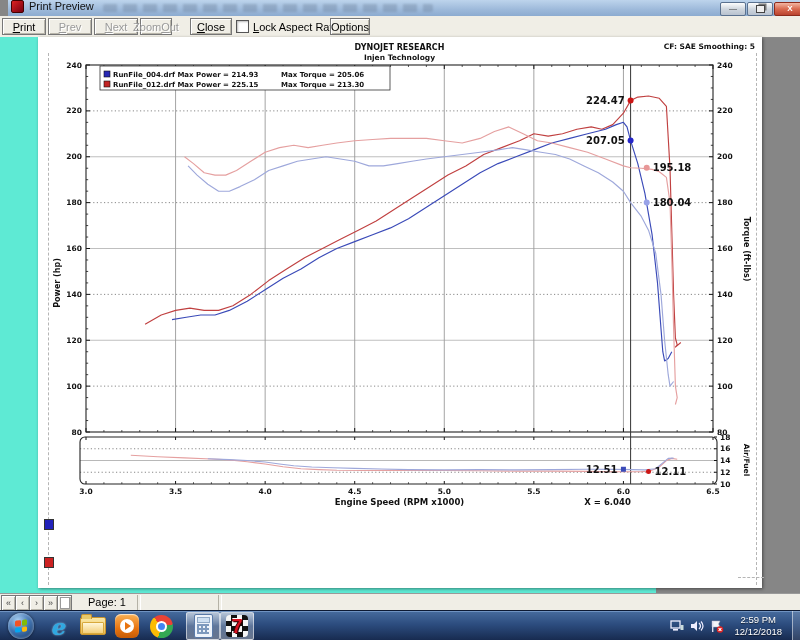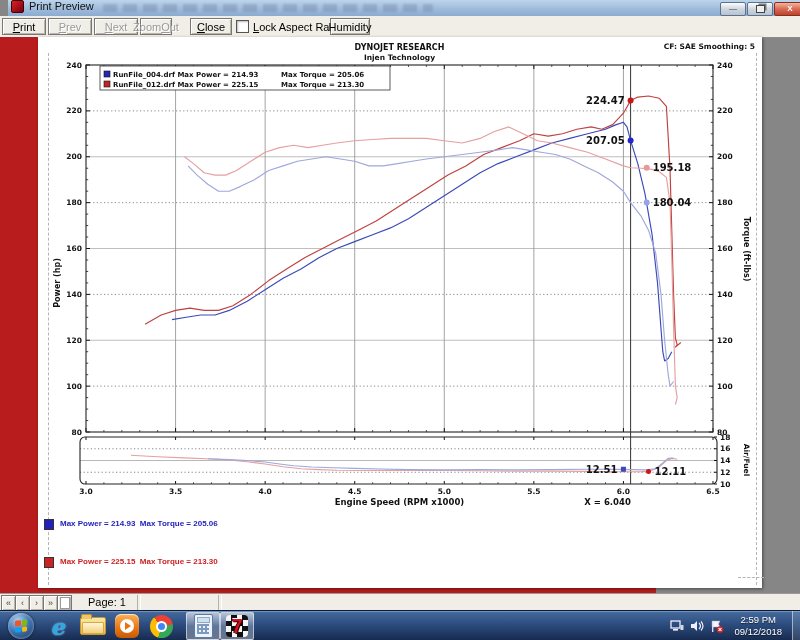--- a/index.html
+++ b/index.html
@@ -19,21 +19,21 @@
 
   
   .toolbar{position:absolute;left:0;top:16px;width:800px;height:21px;background:#f0eee6;border-bottom:1px solid #8a8a8a;}
   .tbtn{position:absolute;top:2px;height:17px;background:#f0eee6;border:1px solid #777;box-shadow:inset 1px 1px 0 #fff,inset -1px -1px 0 #b9b6ab;font-size:11px;color:#000;display:flex;align-items:center;justify-content:center;padding:0 4px;box-sizing:border-box;}
   .tbtn.disabled{color:#9a9a9a;text-shadow:1px 1px 0 #fff;}
   .chkwrap{position:absolute;top:4px;left:236px;display:flex;align-items:center;gap:4px;}
   .chk{width:11px;height:11px;background:#fff;border:1px solid #555;box-shadow:inset 1px 1px 2px #bbb;}
   .chklabel{font-size:11px;color:#000;}
 
   
-  .preview{position:absolute;left:0;top:37px;width:656px;height:556px;background:#b91c1c;}
+  .preview{position:absolute;left:0;top:37px;width:656px;height:556px;background:#5eead4;}
   .page{position:absolute;left:38px;top:0;width:724px;height:551px;background:#fff;box-shadow:1px 1px 3px rgba(0,0,0,.45);}
   .margin-dash{position:absolute;top:16px;height:532px;width:0;border-left:1px dashed #b5b5b5;}
   .fold-dash{position:absolute;left:700px;top:540px;width:26px;border-top:1px dashed #b5b5b5;}
   svg text{font-family:"DejaVu Sans","Liberation Sans",sans-serif;}
 
   .footer-run{position:absolute;left:6px;white-space:pre;}
   .footer-run .sq{position:absolute;left:0;top:1px;width:8px;height:9px;border:1px solid #333;}
   .footer-run .ln{margin-left:16px;font-size:8px;font-weight:bold;line-height:11px;white-space:pre;}
 
   
@@ -95,21 +95,21 @@
         <div class="tbtn" style="left: 2px; width: 44px;"><u>P</u>rint</div>
         <div class="tbtn disabled" style="left: 48px; width: 44px;"><u>P</u>rev</div>
         <div class="tbtn disabled" style="left: 94px; width: 44px;"><u>N</u>ext</div>
         <div class="tbtn disabled" style="left: 140px; width: 32px;">Zoom <u>O</u>ut</div>
         <div class="tbtn" style="left: 190px; width: 42px;"><u>C</u>lose</div>
       </div>
     <div class="chkwrap">
       <div class="chk"></div>
       <div class="chklabel" id="chk-label"><u>L</u>ock Aspect Ratio</div>
     </div>
-    <div class="tbtn" id="options-btn" style="left: 330px; width: 40px;">Humidity</div>
+    <div class="tbtn" id="options-btn" style="left: 330px; width: 40px;">Options</div>
   </div>
 
   <div class="preview">
     <div class="page">
       <div class="margin-dash" style="left:10px"></div>
       <div class="margin-dash" style="left:718px"></div>
       <div class="fold-dash"></div>
       <svg id="chart-svg" width="724" height="551" viewBox="0 0 724 551">
           <text x="361.5" y="13" fill="#111" font-size="8" font-weight="bold" text-anchor="middle">DYNOJET RESEARCH</text>
           <text x="361.5" y="23" fill="#111" font-size="7.5" font-weight="bold" text-anchor="middle">Injen Technology</text>
@@ -376,22 +376,22 @@
           <text x="616.5085714285714" y="438.10375" fill="#111" font-size="10" font-weight="bold" text-anchor="start">12.11</text>
           <rect x="62" y="29" width="290" height="24" fill="#fff" stroke="#333" stroke-width="0.8"></rect>
           <rect x="66" y="34" width="6" height="6" fill="#2828b4" stroke="#111" stroke-width="0.6"></rect>
           <text x="75" y="39.5" fill="#111" font-size="7" font-weight="bold">RunFile_004.drf Max Power = 214.93</text>
           <text x="243" y="39.5" fill="#111" font-size="7" font-weight="bold">Max Torque = 205.06</text>
           <rect x="66" y="44" width="6" height="6" fill="#c22424" stroke="#111" stroke-width="0.6"></rect>
           <text x="75" y="49.5" fill="#111" font-size="7" font-weight="bold">RunFile_012.drf Max Power = 225.15</text>
           <text x="243" y="49.5" fill="#111" font-size="7" font-weight="bold">Max Torque = 213.30</text>
         </svg>
       <div id="footer-runs">
-          <div class="footer-run" style="top: 481px; color: rgb(34, 34, 187);"><span class="sq" style="background: rgb(34, 34, 187);"></span><div class="ln">Max Power = 214.93  Max Torque = 205.06</div></div>
-          <div class="footer-run" style="top: 519px; color: rgb(204, 34, 34);"><span class="sq" style="background: rgb(204, 34, 34);"></span><div class="ln">Max Power = 225.15  Max Torque = 213.30</div></div>
+          <div class="footer-run" style="top: 481px; color: rgb(34, 34, 187);"><span class="sq" style="background: rgb(34, 34, 187);"></span></div>
+          <div class="footer-run" style="top: 519px; color: rgb(204, 34, 34);"><span class="sq" style="background: rgb(204, 34, 34);"></span></div>
         </div>
     </div>
   </div>
 
   <div class="statusbar">
     <div id="nav-buttons">
         <div class="navbtn" style="left: 1px;">«</div>
         <div class="navbtn" style="left: 15px;">‹</div>
         <div class="navbtn" style="left: 29px;">›</div>
         <div class="navbtn" style="left: 43px;">»</div>
@@ -460,18 +460,18 @@
       <svg width="14" height="13">
           <path d="M2 1 h8 l-1.5 3 L10 7 H2 Z" fill="#f4f6fa" stroke="#aab" stroke-width="0.5"></path>
           <rect x="2" y="1" width="1.4" height="11" fill="#dde"></rect>
           <g>
             <circle cx="10" cy="9.5" r="3.2" fill="#d22"></circle>
             <path d="M8.6 8.1 l2.8 2.8 M11.4 8.1 l-2.8 2.8" stroke="#fff" stroke-width="1.1"></path>
           </g>
         </svg>
       <div class="clock">
         <div>2:59 PM</div>
-        <div>09/12/2018</div>
+        <div>12/12/2018</div>
       </div>
       <div class="showdesk"></div>
     </div>
   </div>
 </div>
 
 </body></html>

